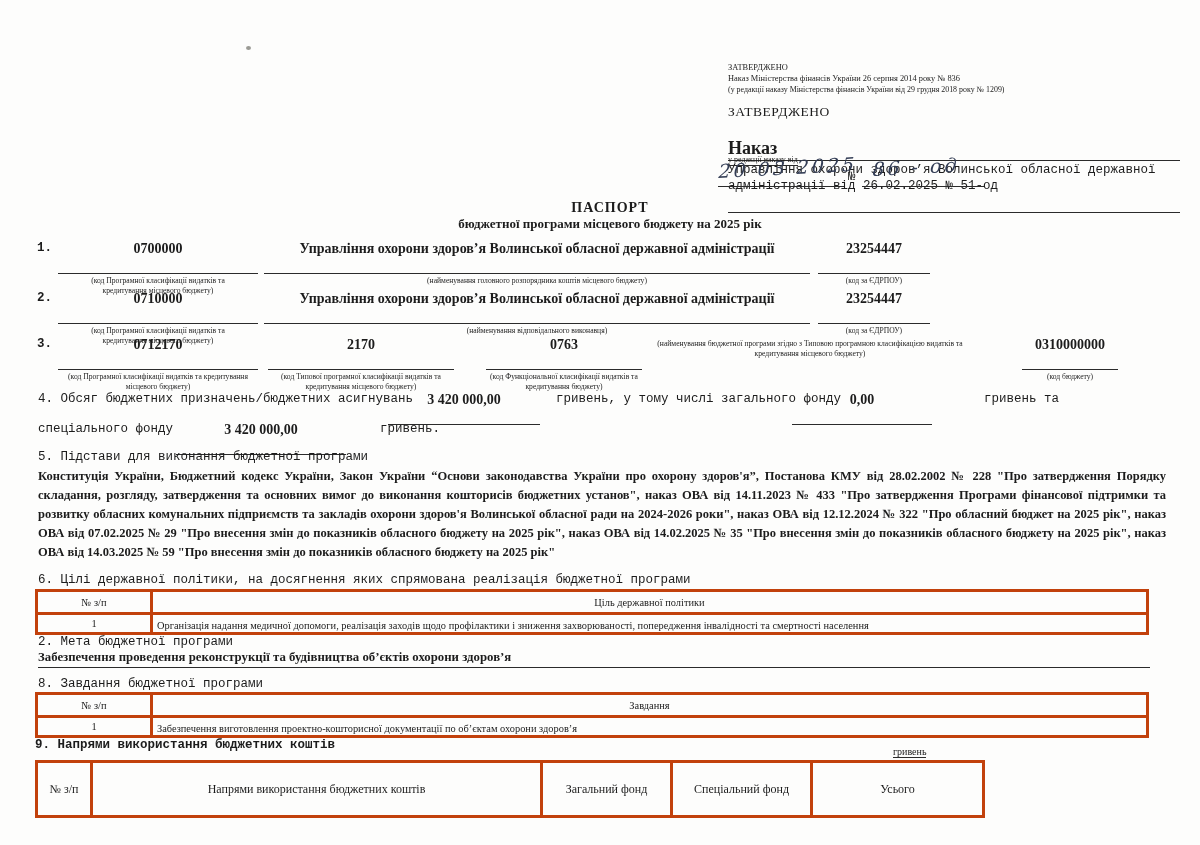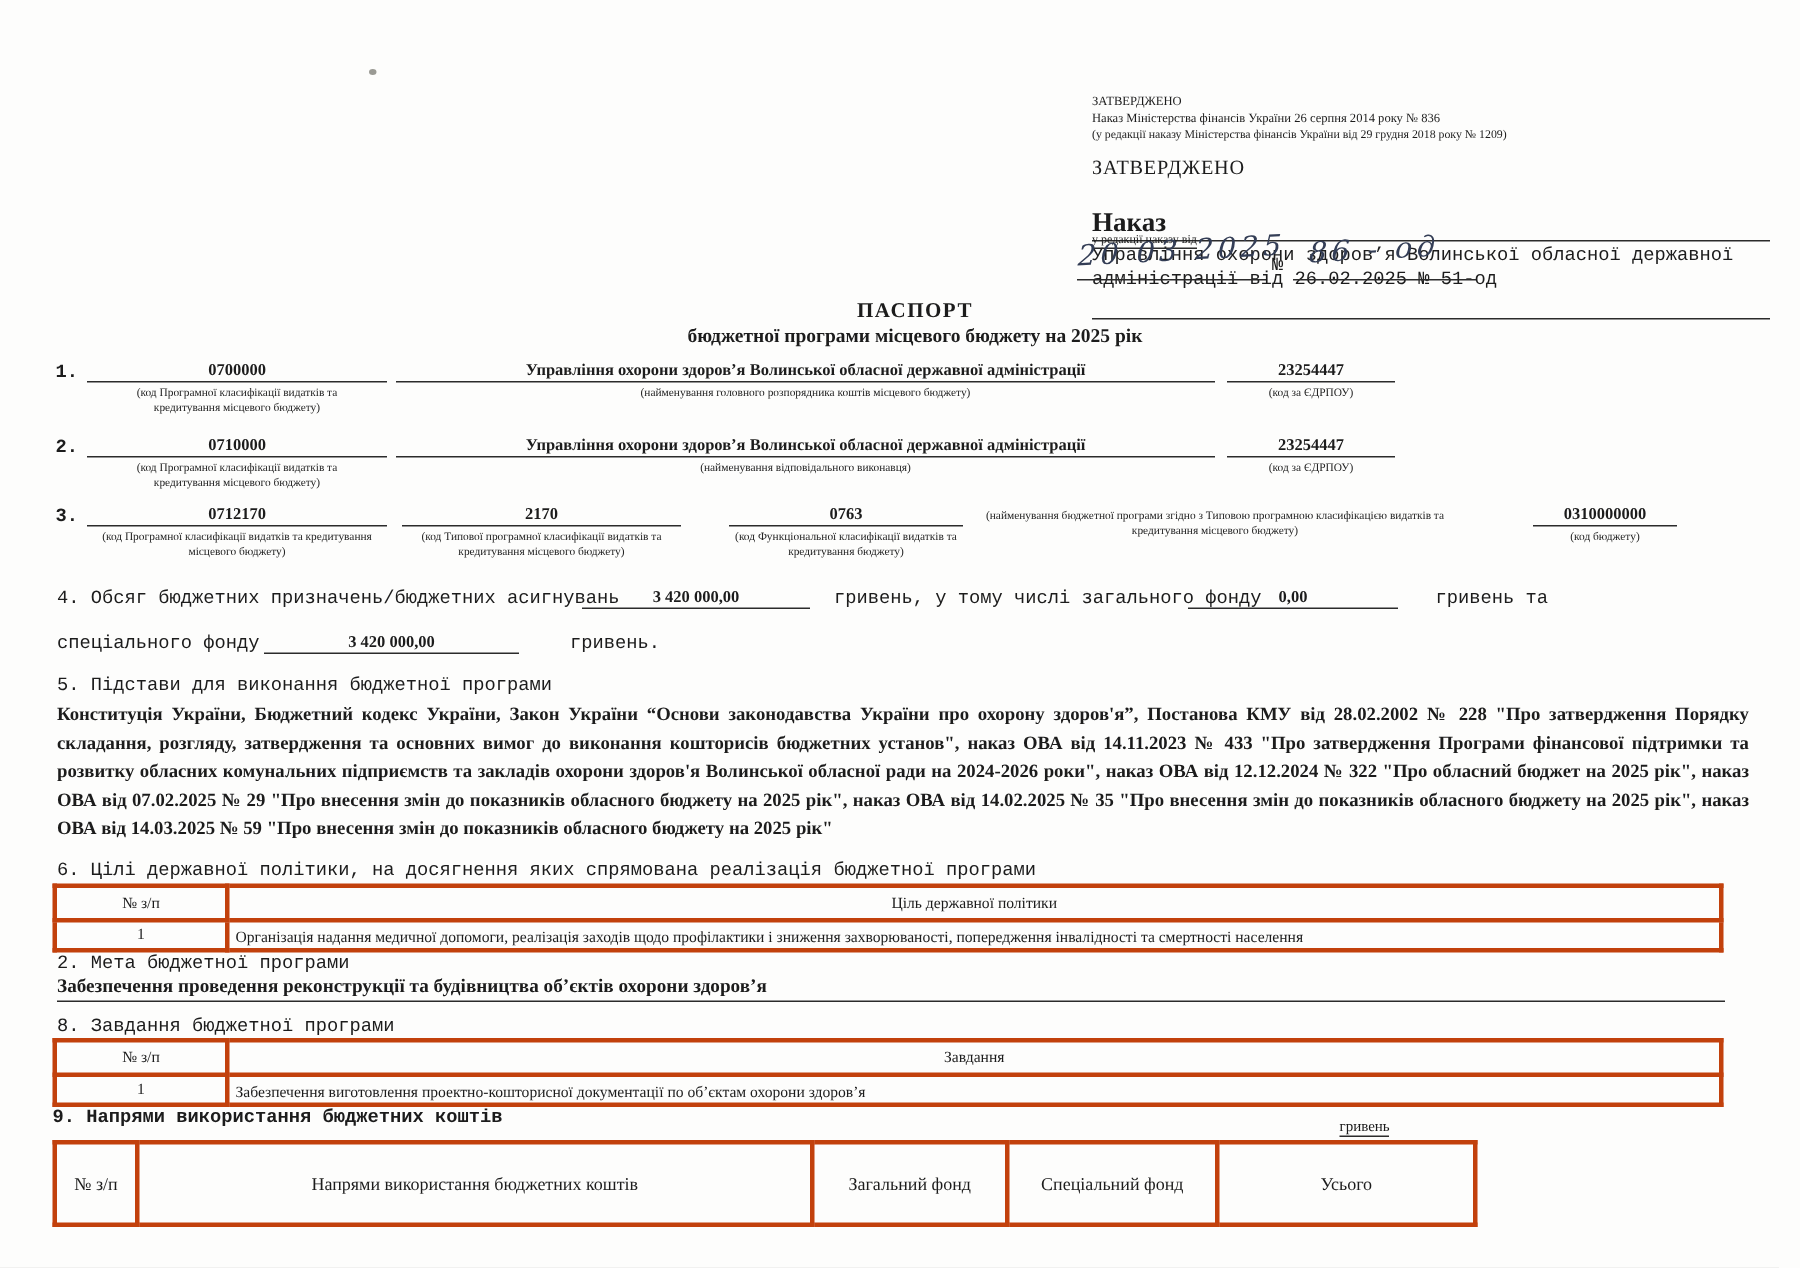--- a/index.html
+++ b/index.html
@@ -5,21 +5,21 @@
   html,body{margin:0;padding:0;background:#e8e8e8;}
   .page{
     position:relative;width:1200px;height:845px;margin:0 auto;
     background:#fdfdfc;color:#1c1c1c;overflow:hidden;
     font-family:"Liberation Serif","DejaVu Serif",serif;
   }
   .abs{position:absolute;}
   .txt{font-size:12.5px;line-height:1.25;font-family:Liberation Mono, monospace;}
   .b{font-weight:bold;}
   .u{border-bottom:1.4px solid #2b2b2b;}
-  .val{font-weight:bold;text-align:center;font-size:11px;padding-bottom:1px;}
+  .val{font-weight:bold;text-align:center;font-size:14px;padding-bottom:16px;}
   .sublabel{font-size:7.6px;line-height:1.3;text-align:center;color:#242424;margin-top:2px;}
   .small8{font-size:8.4px;line-height:1.35;}
   .hw{
     font-family:"DejaVu Serif",serif;font-style:italic;color:#333d55;
     font-size:19px;letter-spacing:3px;transform:rotate(-3deg) skewX(-6deg);
     transform-origin:left bottom;white-space:nowrap;
   }
   .hwline{border-bottom:1.3px solid #2b2b2b;}
   table{border-collapse:collapse;}
   .doc-table{width:100%;border:1.6px solid #2e2e2e;}
@@ -101,21 +101,21 @@
   </div>
   <div class="abs" style="left:1022px;top:337px;width:96px;">
     <div class="val u">0310000000</div>
     <div class="sublabel">(код бюджету)</div>
   </div>
 
   <div class="abs txt" style="left:38px;top:392px;">4. Обсяг бюджетних призначень/бюджетних асигнувань</div>
   <div class="abs val u" style="left:388px;top:392px;width:152px;">3 420 000,00</div>
   <div class="abs txt" style="left:556px;top:392px;">гривень, у тому числі загального фонду</div>
   <div class="abs val u" style="left:792px;top:392px;width:140px;">0,00</div>
-  <div class="abs txt" style="left:957px;top:392px;text-align:center;">гривень та</div>
+  <div class="abs txt" style="left:984px;top:392px;text-align:center;">гривень та</div>
   <div class="abs txt" style="left:38px;top:422px;">спеціального фонду</div>
   <div class="abs val u" style="left:176px;top:422px;width:170px;">3 420 000,00</div>
   <div class="abs txt" style="left:380px;top:422px;">гривень.</div>
 
   <div class="abs txt" style="left:38px;top:450px;">5. Підстави для виконання бюджетної програми</div>
   <div class="abs b" style="left:38px;top:467px;width:1128px;font-size:12.5px;line-height:19px;text-align:justify;">Конституція України, Бюджетний кодекс України,  Закон України “Основи законодавства України про охорону здоров'я”, Постанова КМУ від 28.02.2002 № 228 "Про затвердження Порядку складання, розгляду, затвердження та основних вимог до виконання кошторисів бюджетних установ", наказ ОВА від 14.11.2023 № 433 "Про затвердження Програми фінансової підтримки та розвитку обласних комунальних підприємств та закладів охорони здоров'я Волинської обласної ради на 2024-2026 роки",  наказ ОВА від 12.12.2024 № 322 "Про обласний бюджет на 2025 рік",  наказ ОВА від 07.02.2025 № 29 "Про внесення змін до показників обласного бюджету на 2025 рік", наказ ОВА від 14.02.2025 № 35 "Про внесення змін до показників обласного бюджету на 2025 рік", наказ ОВА від 14.03.2025 № 59 "Про внесення змін до показників обласного бюджету на 2025 рік"</div>
 
   <div class="abs txt" style="left:38px;top:573px;">6. Цілі державної політики, на досягнення яких спрямована реалізація бюджетної програми</div>
   <div class="abs" style="left:35px;top:589px;width:1114px;">
     <table class="doc-table">

